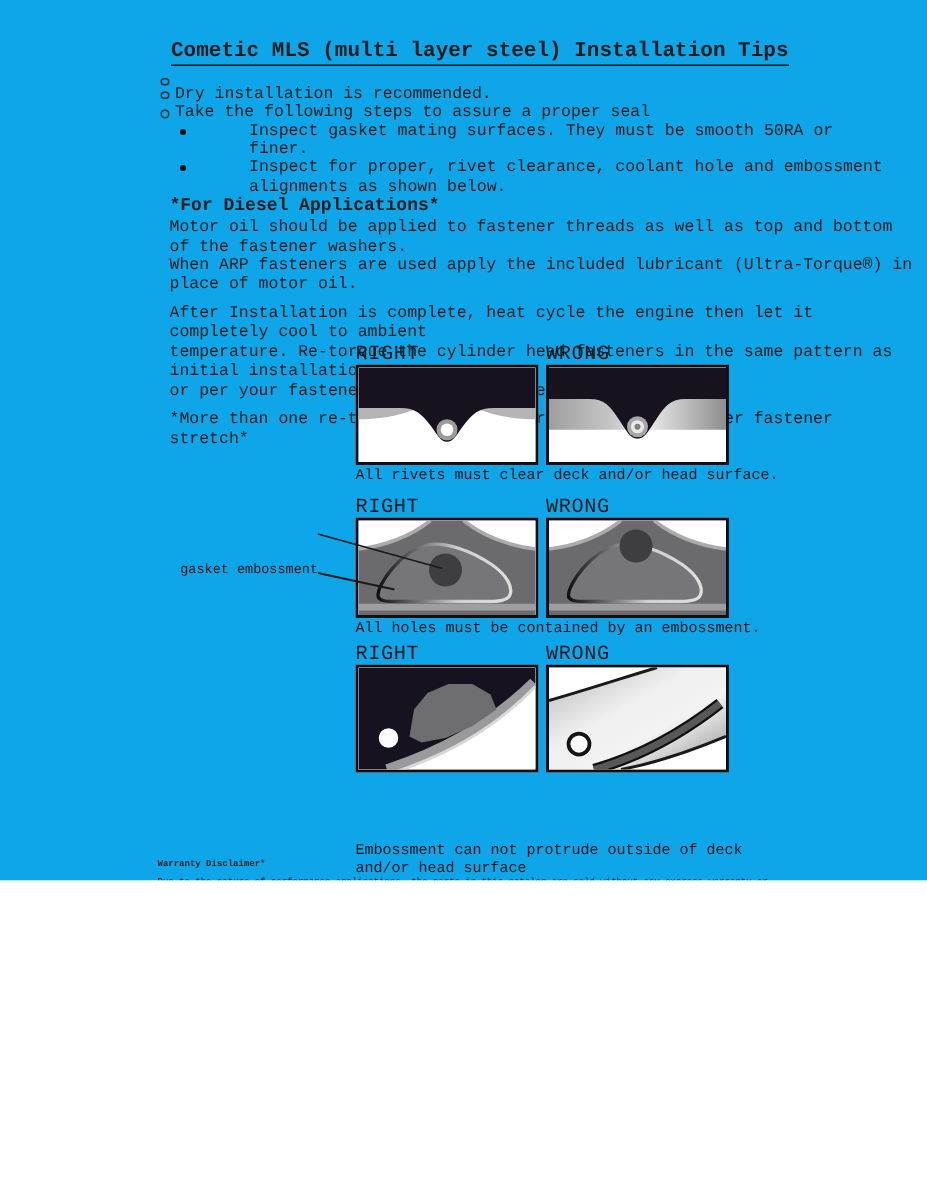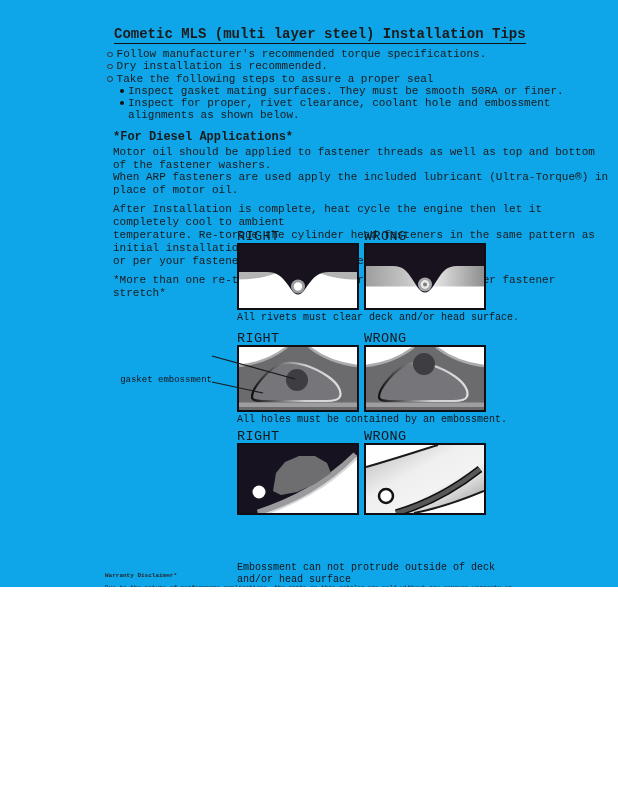--- a/index.html
+++ b/index.html
@@ -5,21 +5,21 @@
   html,body{margin:0;padding:0;background:#fff;}
   .page{position:relative;width:618px;height:587px;background:#0ea5e9;overflow:hidden;
         font-family:Liberation Mono, monospace;color:#1b1b1b;}
   .ml{white-space:pre-line;}
 
   
   .tips{position:absolute;left:107px;top:26px;width:486px;}
   .title{font-size:14px;font-weight:bold;padding-left:7px;margin-bottom:6px;}
   .title span{border-bottom:1.6px solid #111;padding-bottom:1px;}
   .brow{display:flex;align-items:flex-start;font-size:11px;line-height:12.3px;}
-  .brow.sub{padding-left:13px;}
+  .brow.sub{padding-left:13px;gap:38px;}
   .omark{flex:none;width:3.6px;height:3.6px;border:1px solid #333;border-radius:50%;margin:3.6px 4px 0 0;}
   .dmark{flex:none;width:4px;height:4px;background:#111;border-radius:50%;margin:3.8px 4px 0 0;}
 
   
   .diesel{position:absolute;left:113px;top:131px;width:500px;font-size:11px;line-height:12.8px;}
   .diesel h2{font-size:12px;font-weight:bold;margin:0 0 2px 0;}
   .diesel p{margin:0 0 6.5px 0;}
 
   
   .fig-label{position:absolute;width:122px;text-align:left;font-size:13.5px;
@@ -40,21 +40,20 @@
 </style>
 </head>
 <body>
 
 <div class="page">
 
   <div class="tips">
     <div class="title"><span>Cometic MLS (multi layer steel) Installation Tips</span></div>
     <div class="brow">
       <span class="omark"></span>
-      <span>Follow manufacturer's recommended torque specifications.</span>
     </div>
     <div class="brow">
       <span class="omark"></span>
       <span>Dry installation is recommended.</span>
     </div>
     <div class="brow">
       <span class="omark"></span>
       <span>Take the following steps to assure a proper seal</span>
     </div>
     <div class="brow sub">

